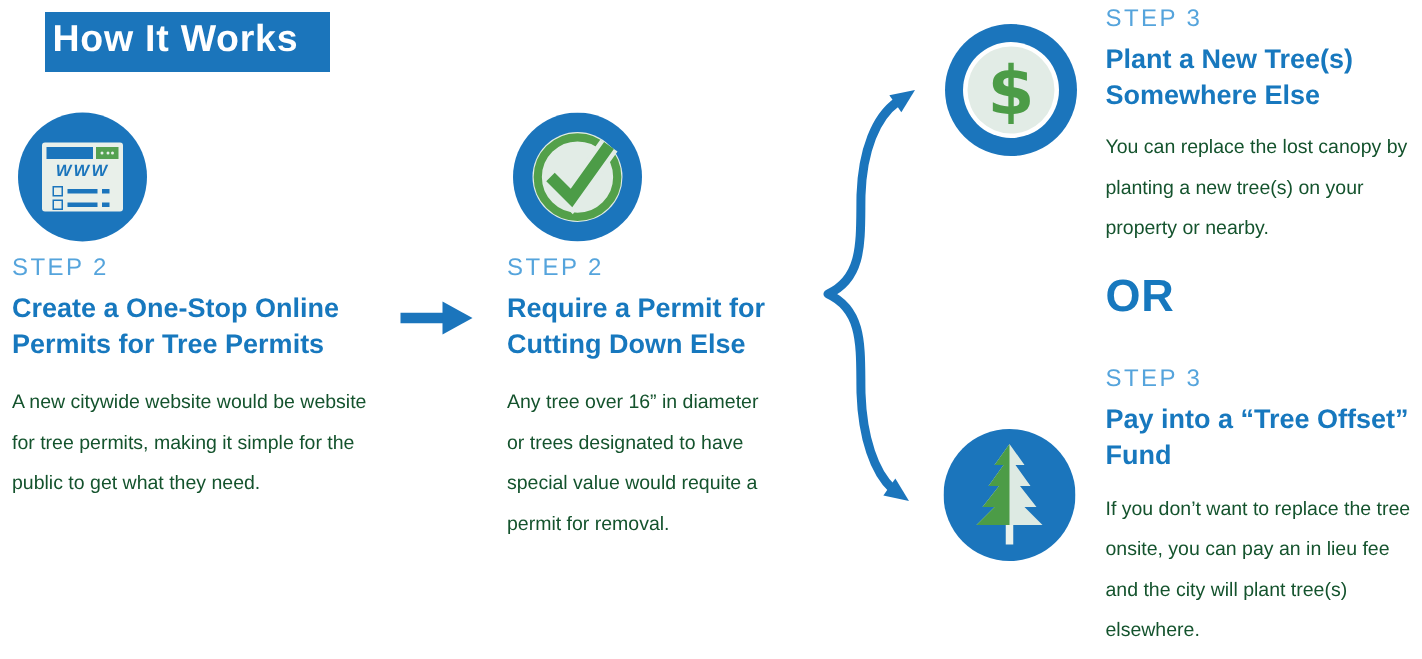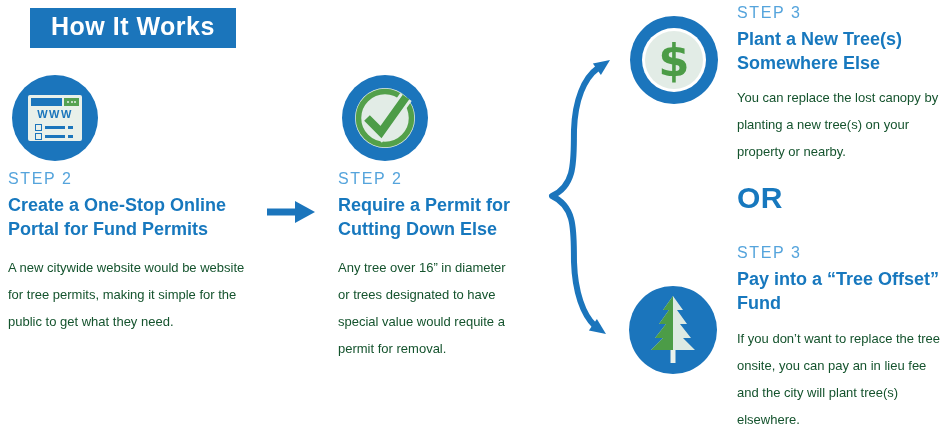--- a/index.html
+++ b/index.html
@@ -3,41 +3,41 @@
 <meta charset="utf-8">
 <style>
   html,body{margin:0;padding:0;background:#ffffff;}
   .canvas{
     position:relative;width:948px;height:439px;background:#ffffff;
     font-family:"Liberation Sans", sans-serif;overflow:hidden;
   }
   
   .banner{
     position:absolute;left:30px;top:8px;background:#1B75BB;color:#ffffff;
-    font-size:25px;font-weight:800;padding:4px 21px 7px 21px;letter-spacing:.5px;
+    font-size:25px;font-weight:800;padding:4px 21px 7px 5px;letter-spacing:.5px;
   }
   
   .step{position:absolute;}
   #step1{left:8px;top:75px;width:250px;}
   #step2{left:338px;top:75px;width:196px;}
   #step3a{left:737px;top:4px;width:208px;}
   #step3b{left:737px;top:244px;width:213px;}
   .step-label{font-size:16px;color:#55A4DC;letter-spacing:1.6px;}
   .step-heading{font-size:18px;font-weight:700;color:#1778BE;line-height:24px;margin:5px 0 0 0;}
   .step-body{font-size:13px;color:#14532d;line-height:27px;margin:13px 0 0 0;}
   #step2 .step-body{width:174px;}
   #step3a .step-body{width:206px;margin-top:9px;}
   #step3b .step-body{width:210px;margin-top:10px;}
   
   .icon-circle{width:86px;height:86px;border-radius:50%;background:#1B75BC;position:relative;margin:0 0 9px 4px;}
   .icon-abs{position:absolute;width:88px;height:88px;}
   #icon-dollar{left:630px;top:16px;}
   #icon-tree{left:629px;top:286px;}
   
-  .browser{position:absolute;left:16px;top:20px;width:54px;height:46px;background:#E9F0EA;border-radius:2px;}
+  .browser{position:absolute;left:16px;top:20px;width:54px;height:46px;background:#E9F0EA;border-radius:2px;font-style:italic;}
   .browser-bar{position:absolute;left:3px;top:3px;right:3px;height:8px;display:flex;gap:2px;}
   .bar-left{flex:1;background:#1B75BC;}
   .bar-right{width:15px;background:#55A151;display:flex;align-items:center;justify-content:center;gap:1.5px;}
   .dot{width:2px;height:2px;background:#E9F0EA;border-radius:50%;}
   .browser-www{position:absolute;top:13px;left:0;right:0;text-align:center;color:#1B75BC;font-weight:700;font-size:11px;letter-spacing:1.5px;}
   .browser-row{position:absolute;left:7px;display:flex;align-items:center;gap:3px;}
   .row1{top:29px;} .row2{top:38px;}
   .sq{width:5px;height:5px;border:1.6px solid #1B75BC;background:transparent;}
   .ln{width:20px;height:2.5px;background:#1B75BC;}
   .dash{width:5px;height:2.5px;background:#1B75BC;}
@@ -73,21 +73,21 @@
           <span class="dash"></span>
         </div>
         <div class="browser-row row2">
           <span class="sq"></span>
           <span class="ln"></span>
           <span class="dash"></span>
         </div>
       </div>
     </div>
     <div class="step-label">STEP 2</div>
-    <div class="step-heading">Create a One-Stop Online Portal for Fund Permits</div>
+    <div class="step-heading">Create a One-Stop Online Permits for Tree Permits</div>
     <p class="step-body">A new citywide website would be website for tree permits, making it simple for the public to get what they need.</p>
   </div>
 
   <div id="arrow1">
     <svg width="50" height="26" viewBox="0 0 50 26">
       <line x1="1" y1="13" x2="31" y2="13" stroke="#1B75BC" stroke-width="7"></line>
       <polygon points="29,2 49,13 29,24" fill="#1B75BC"></polygon>
     </svg>
   </div>
 

